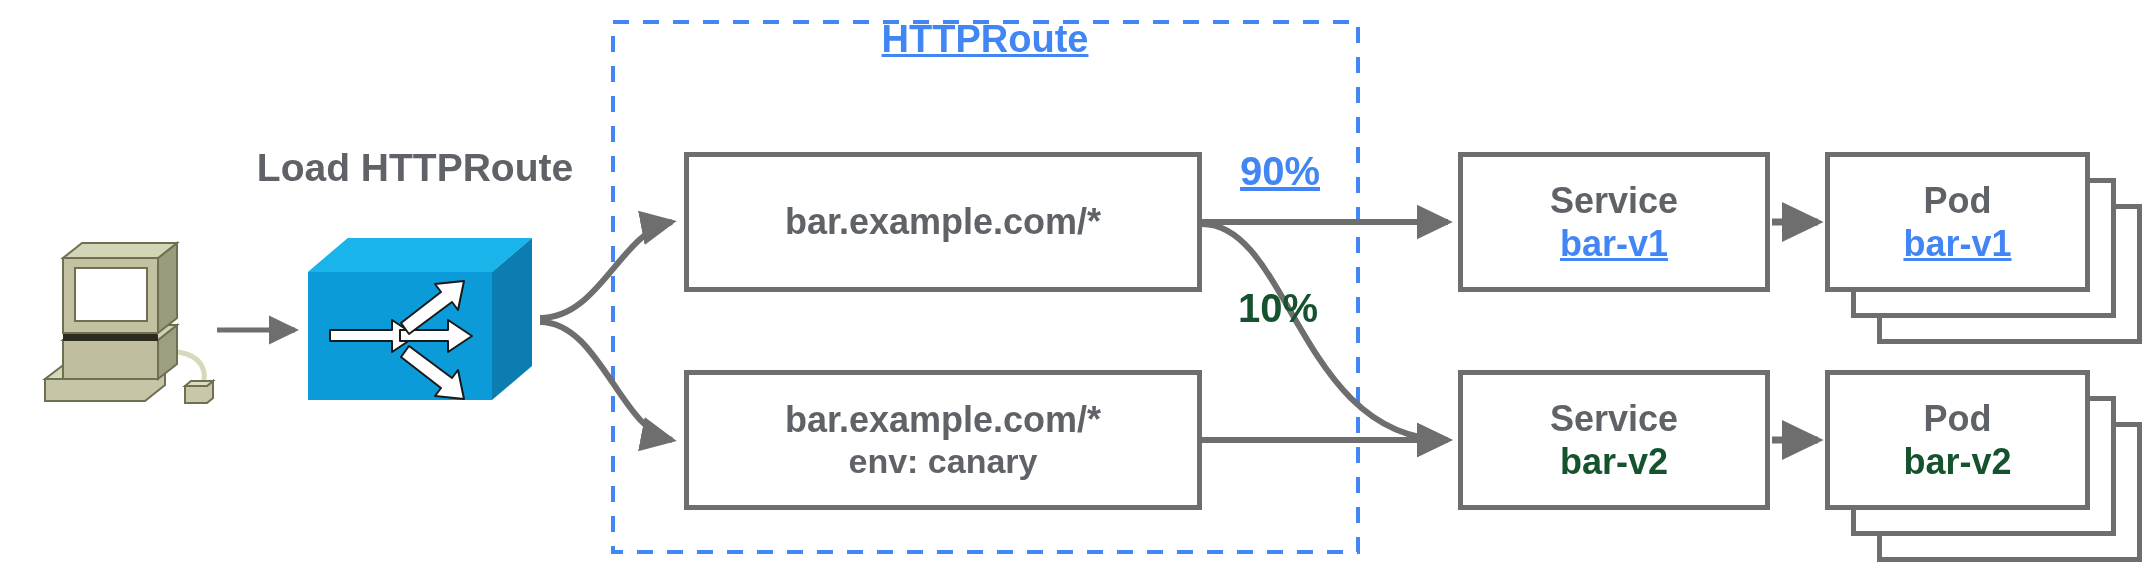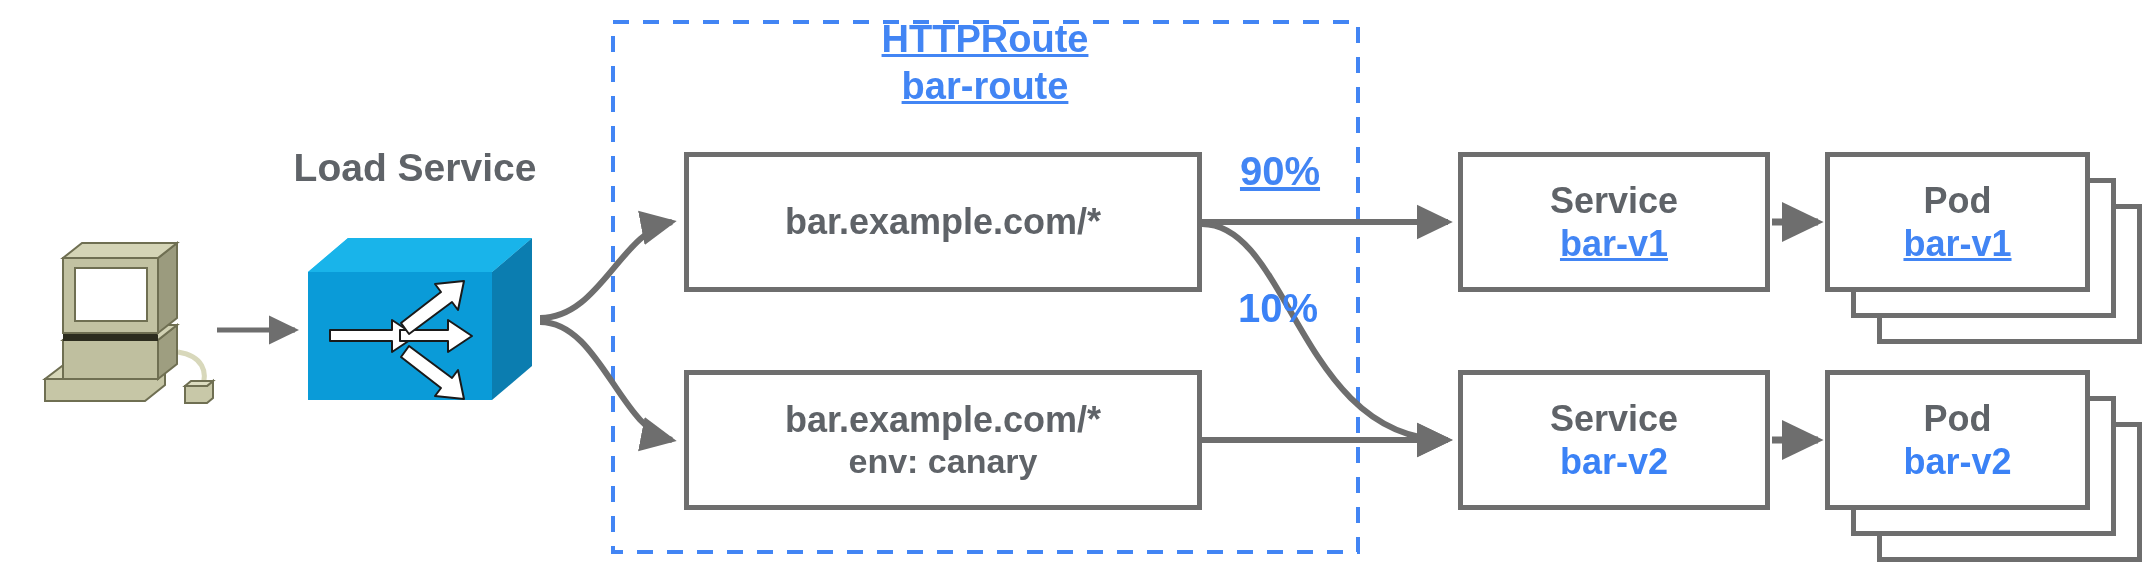--- a/index.html
+++ b/index.html
@@ -7,21 +7,21 @@
        font-family:"Liberation Sans",sans-serif;}
   #stage{position:absolute;inset:0;width:2149px;height:573px;}
   svg.layer{position:absolute;left:0;top:0;width:2149px;height:573px;overflow:visible;}
   .txt{position:absolute;color:#5f6368;font-weight:700;line-height:1.18;text-align:center;}
   .boxlabel{position:absolute;text-align:center;line-height:1.2;color:#5f6368;
             font-weight:700;width:100%;left:0;}
   .nodebox{position:absolute;border:5px solid #6e6e6e;background:#fff;box-sizing:border-box;
            display:flex;flex-direction:column;align-items:center;justify-content:center;}
   .shadowbox{position:absolute;border:5px solid #6e6e6e;background:#fff;box-sizing:border-box;}
   .blue{color:#4285f4;text-decoration:underline;}
-  .green{color:#3b82f6;}
+  .green{color:#14532d;}
   .gray{color:#5f6368;}
 </style>
 </head>
 <body>
 
 <div id="stage">
 
   <svg class="layer">
     <rect x="613" y="22" width="745" height="530" fill="none" stroke="#4285f4" stroke-width="4" stroke-dasharray="16 14"></rect>
   </svg>
@@ -71,24 +71,23 @@
       <path d="M330,330 L392,330 L392,320 L416,336 L392,352 L392,341 L330,341 z" fill="#fff" stroke="#1a1a1a" stroke-width="2" stroke-linejoin="round"></path>
 
       <path d="M400,330 L448,330 L448,320 L472,336 L448,352 L448,341 L400,341 z" fill="#fff" stroke="#1a1a1a" stroke-width="2" stroke-linejoin="round"></path>
 
       <path d="M401,323 L441,292 L435,284 L464,281 L458,310 L452,302 L409,334 z" fill="#fff" stroke="#1a1a1a" stroke-width="2" stroke-linejoin="round"></path>
 
       <path d="M409,346 L452,378 L458,370 L464,399 L435,396 L441,388 L401,357 z" fill="#fff" stroke="#1a1a1a" stroke-width="2" stroke-linejoin="round"></path>
     </g>
   </svg>
 
-  <div class="txt" style="left:250px;top:145px;width:330px;font-size:39px;">Load Service</div>
+  <div class="txt" style="left:250px;top:145px;width:330px;font-size:39px;">Load HTTPRoute</div>
 
   <div class="txt blue" style="left:835px;top:17px;width:300px;font-size:38px;">HTTPRoute</div>
-  <div class="txt blue" style="left:835px;top:64px;width:300px;font-size:38px;">bar-route</div>
 
   <svg class="layer">
     <path d="M540,318 C600,318 620,232 672,222" fill="none" stroke="#6e6e6e" stroke-width="6" marker-end="url(#arrowhead)"></path>
     <path d="M540,322 C600,322 620,430 672,440" fill="none" stroke="#6e6e6e" stroke-width="6" marker-end="url(#arrowhead)"></path>
   </svg>
 
   <div class="nodebox" style="left:684px;top:152px;width:518px;height:140px;">
     <div class="boxlabel gray" style="position:static;font-size:36px;">bar.example.com/*</div>
   </div>
 

